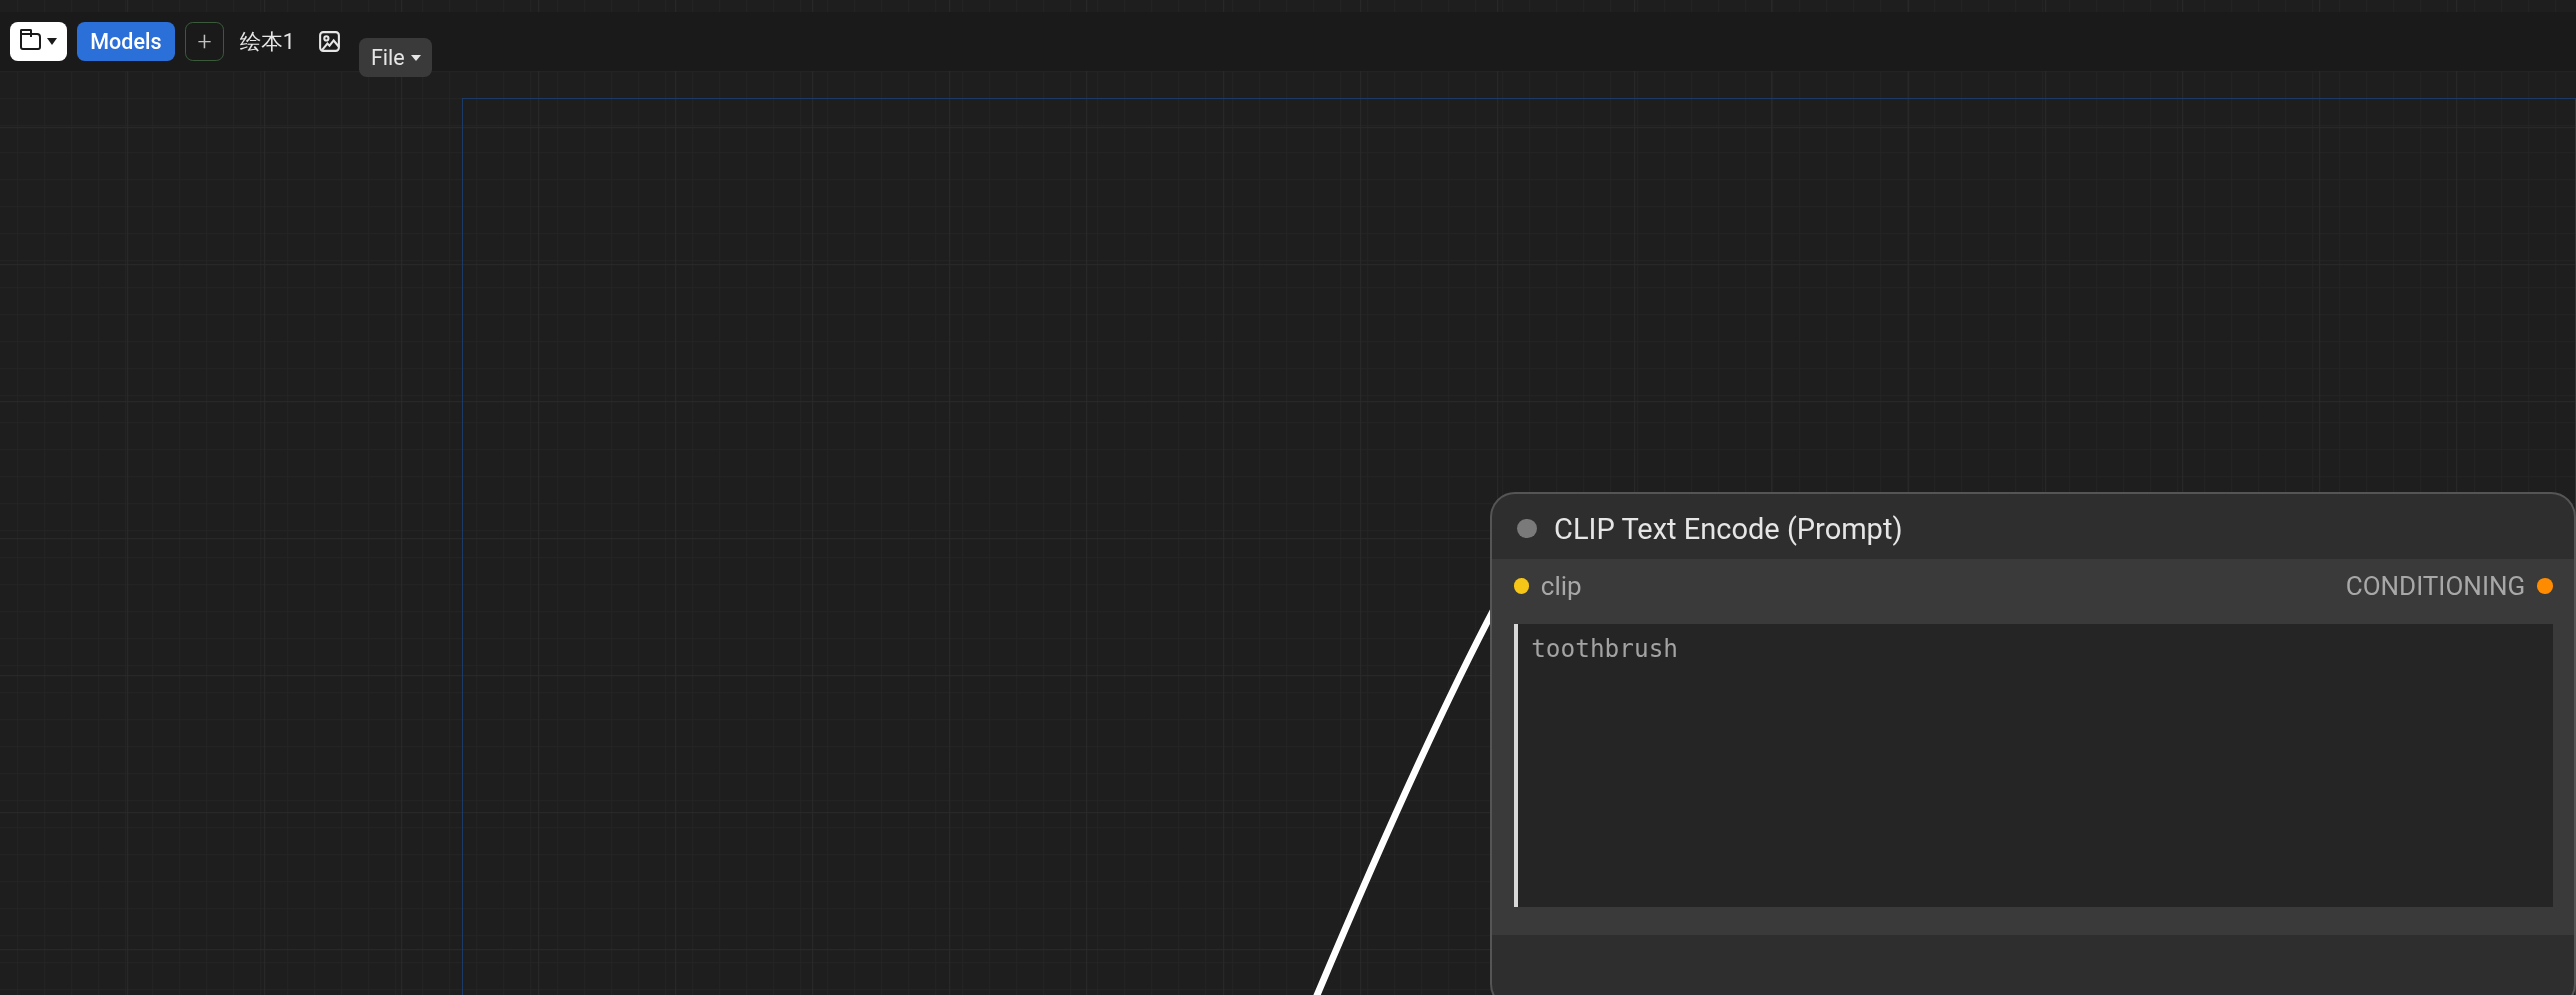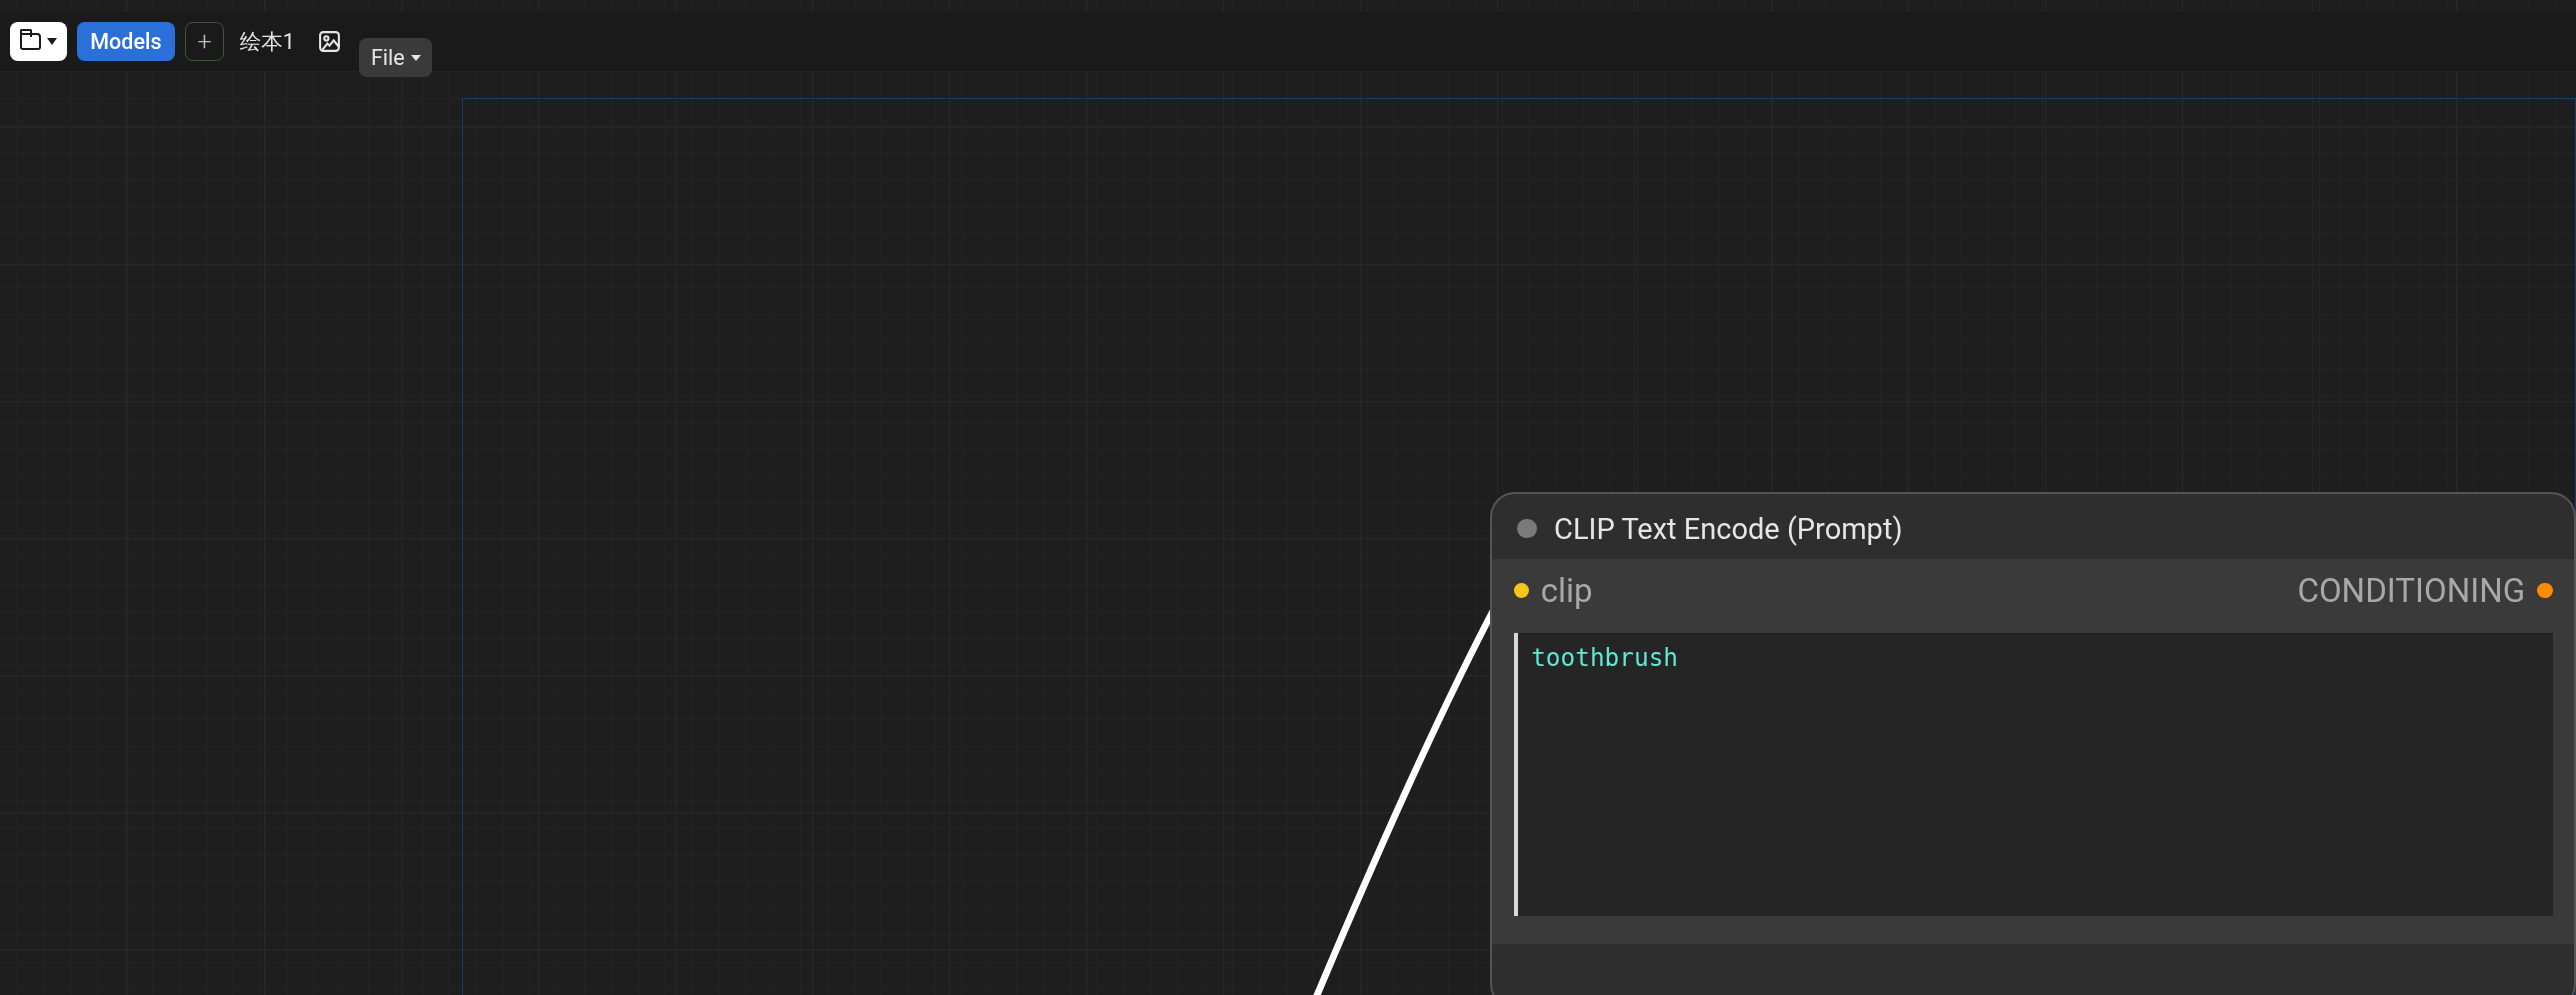--- a/index.html
+++ b/index.html
@@ -36,28 +36,28 @@
 
     
     svg.links { position:absolute; inset:0; pointer-events:none; z-index:20; }
     svg.links path { stroke:#fff; stroke-width:7; fill:none; stroke-linecap:round; }
 
     
     .node { position:absolute; background:#2e2e2e; border:2.9px solid #555; border-radius:25px; z-index:30; display:flex; flex-direction:column; overflow:hidden; }
     .node-header { display:flex; align-items:center; padding:17.6px 25px 13.7px; font-size:29px; color:#e6e6e6; }
     .node-header .hdr-dot { width:19.5px; height:19.5px; border-radius:50%; background:#7a7a7a; margin-right:17.6px; flex:none; }
     .node-body { background:#3a3a3a; padding:0; }
-    .ports-row { display:flex; justify-content:space-between; align-items:flex-start; padding:11.7px 21.5px 13.7px; font-size:33px; color:#a8a8a8; }
+    .ports-row { display:flex; justify-content:space-between; align-items:flex-start; padding:11.7px 21.5px 13.7px; font-size:26px; color:#a8a8a8; }
     .port { display:flex; align-items:center; gap:11.7px; }
     .port .dot { width:15.6px; height:15.6px; border-radius:50%; flex:none; }
     .port.right .dot { order:2; }
     .dot-yellow { background:#f5c518; }
     .dot-orange { background:#ff8c00; }
     .node-text-wrap { padding:9.8px 21.5px 23.4px; }
-    .node-textarea { width:100%; height:283px; background:#252525; border:none; border-left:4.9px solid #d8d8d8; resize:none; color:#5eead4; font-family:ui-monospace,Menlo,Consolas,monospace; font-size:24.4px; padding:9.8px 13.7px; outline:none; }
+    .node-textarea { width:100%; height:283px; background:#252525; border:none; border-left:4.9px solid #d8d8d8; resize:none; color:#a3a3a3; font-family:ui-monospace,Menlo,Consolas,monospace; font-size:24.4px; padding:9.8px 13.7px; outline:none; }
   </style>
 </head>
 <body>
 
 <div class="app" id="app" style="transform: scale(1);">
 
   <div class="canvas"></div>
 
   <div class="sel-rect" id="selrect" style="left: 462px; top: 98px; width: 2114px; height: 898px;"></div>
 

